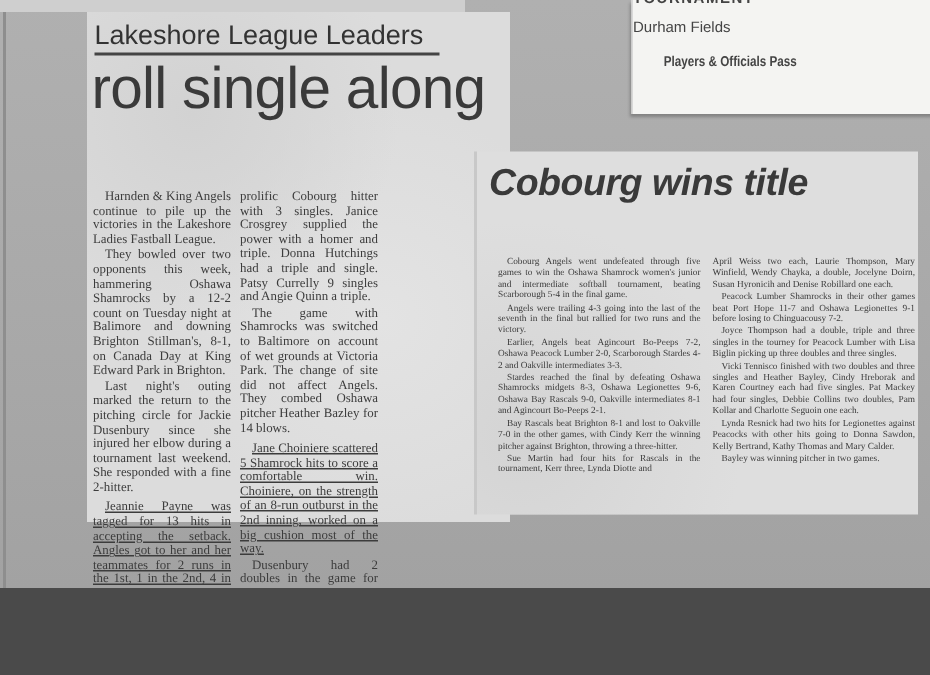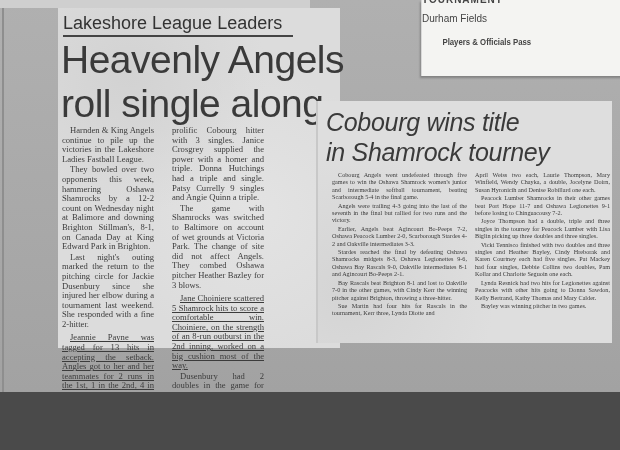--- a/index.html
+++ b/index.html
@@ -48,39 +48,39 @@
       font-family: "Liberation Sans", sans-serif; font-size: 18px; color: #333;
       border-bottom: 2px solid #444; line-height: 24px;
     }
     .head1 {
       position: absolute; left: 3px; top: 30px; width: 290px;
       font-family: "Liberation Sans", sans-serif; font-size: 39px; line-height: 44px;
       color: #3a3a3a; letter-spacing: -0.5px;
     }
     .cols1 {
       position: absolute; left: 4px; top: 118px; width: 282px; height: 220px;
-      display: flex; gap: 18px;
+      display: flex; gap: 6px;
     }
     .col {
       font-size: 8.6px; line-height: 9.6px; color: #3c3c3c; text-align: justify;
     }
     .col p { text-indent: 8px; margin-bottom: 1px; }
     .cols1 .col { width: 92px; }
     .p-gap { margin-top: 4px; text-decoration: underline; }
 
     
     .clip2 {
       position: absolute; left: 316px; top: 101px; width: 296px; height: 242px;
       background: #dedede;
       background-image: radial-gradient(circle at 10% 80%, #d4d4d4 0, transparent 45%);
       border-left: 2px solid #c8c8c8;
     }
     .head2 {
       position: absolute; left: 8px; top: 6px; width: 290px;
-      font-family: "Liberation Sans", sans-serif; font-weight: normal; font-style: italic;
+      font-family: "Liberation Sans", sans-serif; font-weight: bold; font-style: italic;
       font-size: 25px; line-height: 30px; color: #3a3a3a; letter-spacing: -0.3px;
     }
     .cols2 {
       position: absolute; left: 14px; top: 70px; width: 278px; height: 170px;
       display: flex; gap: 8px;
     }
     .cols2 .col { width: 135px; font-size: 6.2px; line-height: 7.4px; color: #3a3a3a; }
     .cols2 .col p { text-indent: 6px; }
   </style>
 </head>
@@ -92,44 +92,42 @@
 
   <div class="pass">
     <div class="p-top">TOURNAMENT</div>
     <div class="p-venue">Durham Fields</div>
     <div class="p-type">Players &amp; Officials Pass</div>
   </div>
 
   <div class="clip1">
     <div class="kicker">Lakeshore League Leaders</div>
     <div class="head1">
-      <div>Heavenly Angels</div>
       <div>roll single along</div>
     </div>
     <div class="cols1">
       <div class="col">
         <p>Harnden &amp; King Angels continue to pile up the victories in the Lakeshore Ladies Fastball League.</p>
-        <p>They bowled over two opponents this week, hammering Oshawa Shamrocks by a 12-2 count on Wednesday night at Balimore and downing Brighton Stillman's, 8-1, on Canada Day at King Edward Park in Brighton.</p>
+        <p>They bowled over two opponents this week, hammering Oshawa Shamrocks by a 12-2 count on Tuesday night at Balimore and downing Brighton Stillman's, 8-1, on Canada Day at King Edward Park in Brighton.</p>
         <p>Last night's outing marked the return to the pitching circle for Jackie Dusenbury since she injured her elbow during a tournament last weekend. She responded with a fine 2-hitter.</p>
         <p class="p-gap">Jeannie Payne was tagged for 13 hits in accepting the setback. Angles got to her and her teammates for 2 runs in the 1st, 1 in the 2nd, 4 in the 4th and 1 in the 7th. Brighton, meanwhile, was limited to a single marker in the 1st.</p>
         <p>Tammie Thompson was the most</p>
       </div>
       <div class="col">
         <p style="text-indent:0">prolific Cobourg hitter with 3 singles. Janice Crosgrey supplied the power with a homer and triple. Donna Hutchings had a triple and single. Patsy Currelly 9 singles and Angie Quinn a triple.</p>
-        <p>The game with Shamrocks was switched to Baltimore on account of wet grounds at Victoria Park. The change of site did not affect Angels. They combed Oshawa pitcher Heather Bazley for 3 blows.</p>
+        <p>The game with Shamrocks was switched to Baltimore on account of wet grounds at Victoria Park. The change of site did not affect Angels. They combed Oshawa pitcher Heather Bazley for 14 blows.</p>
         <p class="p-gap">Jane Choiniere scattered 5 Shamrock hits to score a comfortable win. Choiniere, on the strength of an 8-run outburst in the 2nd inning, worked on a big cushion most of the way.</p>
         <p>Dusenbury had 2 doubles in the game for Angels. Thompson collected a double and single, Hutchings a bases-loaded triple and Suzanne Morrow, Dianne Beatty and Choiniere 2 singles apiece.</p>
       </div>
     </div>
   </div>
 
   <div class="clip2">
     <div class="head2">
       <div>Cobourg wins title</div>
-      <div>in Shamrock tourney</div>
     </div>
     <div class="cols2">
       <div class="col">
         <p>Cobourg Angels went undefeated through five games to win the Oshawa Shamrock women's junior and intermediate softball tournament, beating Scarborough 5-4 in the final game.</p>
         <p>Angels were trailing 4-3 going into the last of the seventh in the final but rallied for two runs and the victory.</p>
         <p>Earlier, Angels beat Agincourt Bo-Peeps 7-2, Oshawa Peacock Lumber 2-0, Scarborough Stardes 4-2 and Oakville intermediates 3-3.</p>
         <p>Stardes reached the final by defeating Oshawa Shamrocks midgets 8-3, Oshawa Legionettes 9-6, Oshawa Bay Rascals 9-0, Oakville intermediates 8-1 and Agincourt Bo-Peeps 2-1.</p>
         <p>Bay Rascals beat Brighton 8-1 and lost to Oakville 7-0 in the other games, with Cindy Kerr the winning pitcher against Brighton, throwing a three-hitter.</p>
         <p>Sue Martin had four hits for Rascals in the tournament, Kerr three, Lynda Diotte and</p>
       </div>

